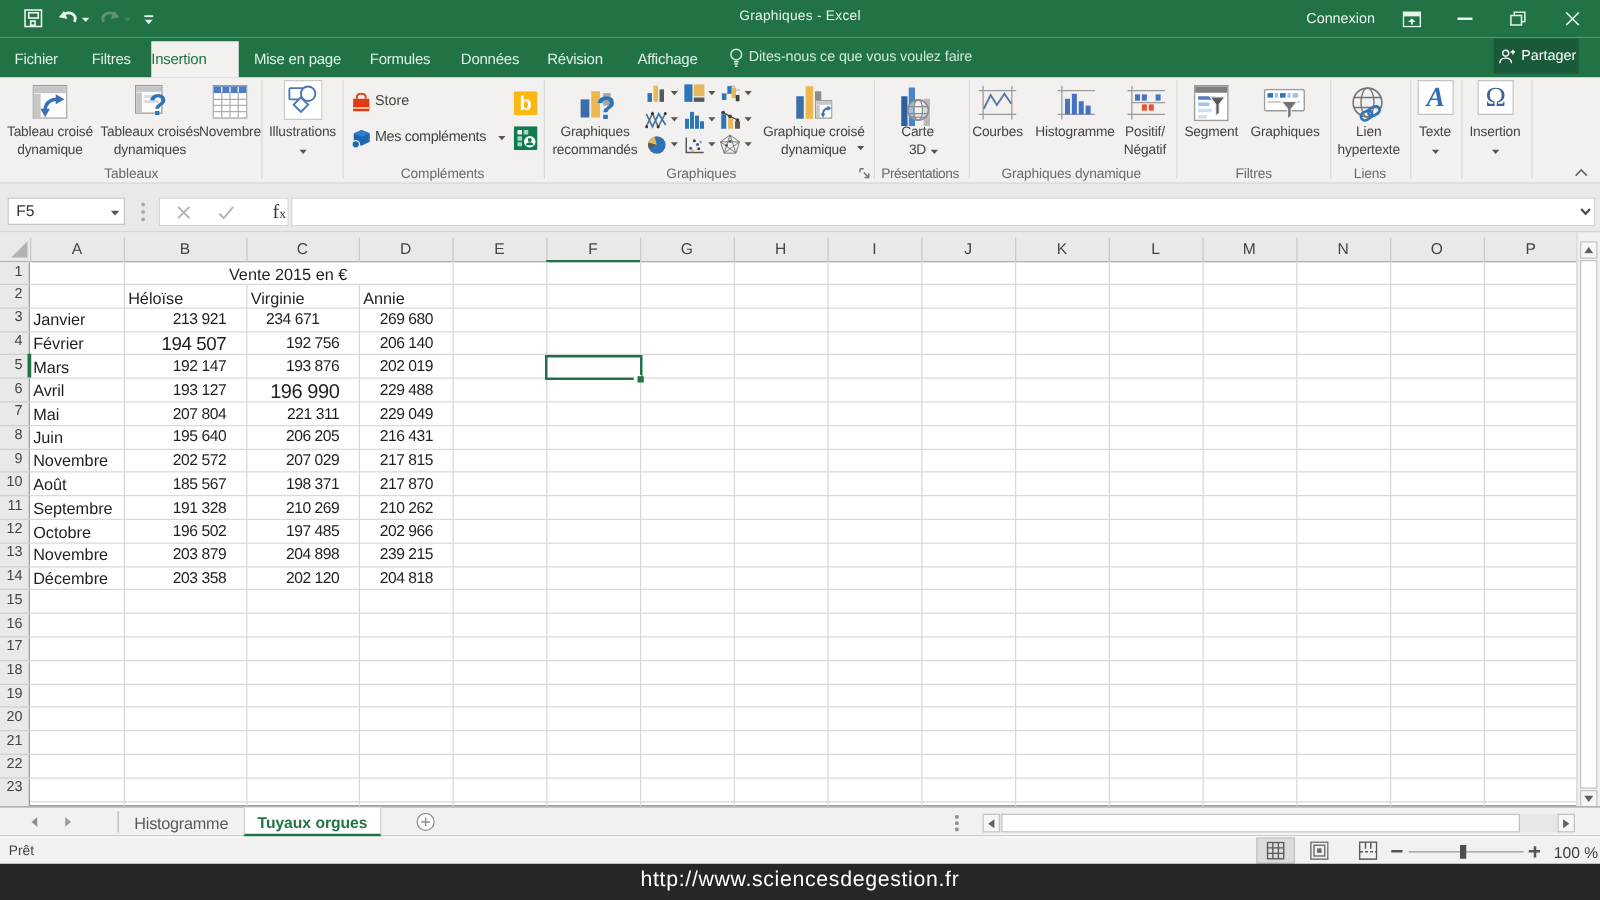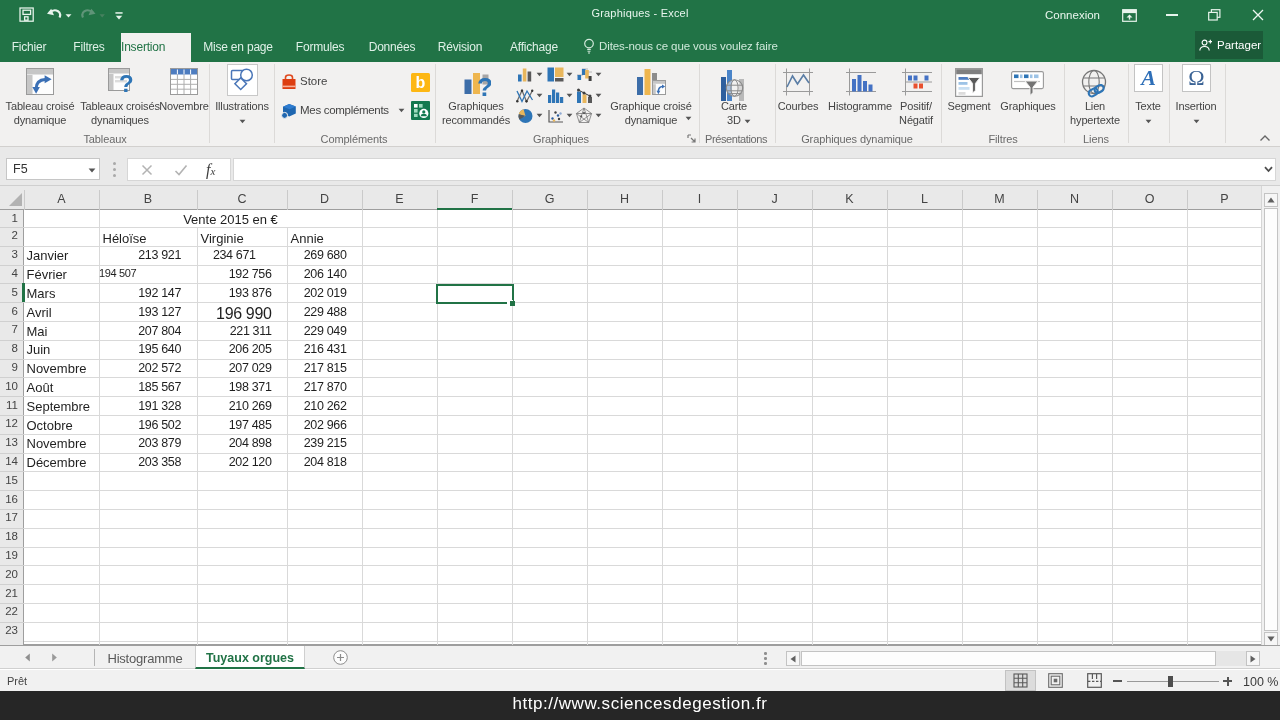--- a/index.html
+++ b/index.html
@@ -355,21 +355,21 @@
 <div class="ab" style="left:113px;top:162px;width:3px;height:3px;background:#a9a9a9;border-radius:50%"></div>
 <div class="ab" style="left:113px;top:168px;width:3px;height:3px;background:#a9a9a9;border-radius:50%"></div>
 <div class="ab" style="left:113px;top:174px;width:3px;height:3px;background:#a9a9a9;border-radius:50%"></div>
 <div class="ab" style="left:127px;top:157.5px;width:104px;height:23.5px;background:#fff;border:1px solid #d6d6d6"></div>
 <svg class="ab" style="left:141px;top:164px" width="12" height="12" viewBox="0 0 12 12">
 <path d="M1.5 1.5 L10.5 10.5 M10.5 1.5 L1.5 10.5" stroke="#b3b3b3" stroke-width="1.5"></path>
   </svg>
 <svg class="ab" style="left:174px;top:164px" width="14" height="12" viewBox="0 0 14 12">
 <path d="M1.5 7 L5 10.5 L12.5 1.5" fill="none" stroke="#b3b3b3" stroke-width="1.6"></path>
   </svg>
-<div class="ab" style="left:206px;top:160.5px;font-family:'Liberation Serif',serif;font-style:italic;font-size:16px;color:#3f3f3f">f<span style="font-size:11px">x</span></div>
+<div class="ab" style="left:218px;top:160.5px;font-family:'Liberation Serif',serif;font-size:16px;color:#3f3f3f">f<span style="font-size:11px">x</span></div>
 <div class="ab" style="left:233px;top:157.5px;width:1043px;height:23.5px;background:#fff;border:1px solid #d6d6d6"></div>
 <svg class="ab" style="left:1263.5px;top:166px" width="9" height="7" viewBox="0 0 9 7">
     <path d="M1 1.2 L4.5 5 L8 1.2" fill="none" stroke="#4d4d4d" stroke-width="1.8"></path>
   </svg>
 <div class="ab" style="left:0;top:186px;width:1261px;height:24px;background:#e9e9e9;border-bottom:1px solid #9e9e9e"></div>
 <svg class="ab" style="left:8px;top:192px" width="15" height="15" viewBox="0 0 15 15">
     <path d="M14 1 V14 H1 Z" fill="#b2b2b2"></path>
   </svg>
 <div class="ab ctr" style="left:24px;top:192px;width:75px;font-size:12.5px;color:#444">A</div>
 <div class="ab ctr" style="left:99px;top:192px;width:98px;font-size:12.5px;color:#444">B</div>
@@ -492,21 +492,21 @@
 <div class="ab" style="left:1187px;top:210px;width:1px;height:435px;background:#d9d9d9"></div>
 <div class="ab ctr" style="left:99px;top:211.5px;width:263px;font-size:13px;color:#1f1f1f">Vente 2015 en €</div>
 <div class="ab" style="left:102.5px;top:230.5px;font-size:13px;color:#1f1f1f">Héloïse</div>
 <div class="ab" style="left:200.5px;top:230.5px;font-size:13px;color:#1f1f1f">Virginie</div>
 <div class="ab" style="left:290.5px;top:230.5px;font-size:13px;color:#1f1f1f">Annie</div>
 <div class="ab" style="left:26.5px;top:248.4px;font-size:13px;color:#1f1f1f">Janvier</div>
 <div class="ab" style="left:99px;top:248.4px;width:82px;text-align:right;font-size:12.5px;color:#1f1f1f;letter-spacing:-0.35px">213 921</div>
 <div class="ab" style="left:197px;top:248.4px;width:74.5px;text-align:center;font-size:12.5px;color:#1f1f1f;letter-spacing:-0.35px">234 671</div>
 <div class="ab" style="left:287px;top:248.4px;width:59.5px;text-align:right;font-size:12.5px;color:#1f1f1f;letter-spacing:-0.35px">269 680</div>
 <div class="ab" style="left:26.5px;top:267.2px;font-size:13px;color:#1f1f1f">Février</div>
-<div class="ab" style="left:99px;top:267.2px;width:82px;text-align:left;font-size:11px;color:#1f1f1f;letter-spacing:-0.35px">194 507</div>
+<div class="ab" style="left:99px;top:267.2px;width:82px;text-align:right;font-size:15px;color:#1f1f1f;letter-spacing:-0.35px">194 507</div>
 <div class="ab" style="left:197px;top:267.2px;width:74.5px;text-align:right;font-size:12.5px;color:#1f1f1f;letter-spacing:-0.35px">192 756</div>
 <div class="ab" style="left:287px;top:267.2px;width:59.5px;text-align:right;font-size:12.5px;color:#1f1f1f;letter-spacing:-0.35px">206 140</div>
 <div class="ab" style="left:26.5px;top:286.0px;font-size:13px;color:#1f1f1f">Mars</div>
 <div class="ab" style="left:99px;top:286.0px;width:82px;text-align:right;font-size:12.5px;color:#1f1f1f;letter-spacing:-0.35px">192 147</div>
 <div class="ab" style="left:197px;top:286.0px;width:74.5px;text-align:right;font-size:12.5px;color:#1f1f1f;letter-spacing:-0.35px">193 876</div>
 <div class="ab" style="left:287px;top:286.0px;width:59.5px;text-align:right;font-size:12.5px;color:#1f1f1f;letter-spacing:-0.35px">202 019</div>
 <div class="ab" style="left:26.5px;top:304.8px;font-size:13px;color:#1f1f1f">Avril</div>
 <div class="ab" style="left:99px;top:304.8px;width:82px;text-align:right;font-size:12.5px;color:#1f1f1f;letter-spacing:-0.35px">193 127</div>
 <div class="ab" style="left:197px;top:304.8px;width:74.5px;text-align:right;font-size:16px;color:#1f1f1f;letter-spacing:-0.35px">196 990</div>
 <div class="ab" style="left:287px;top:304.8px;width:59.5px;text-align:right;font-size:12.5px;color:#1f1f1f;letter-spacing:-0.35px">229 488</div>

